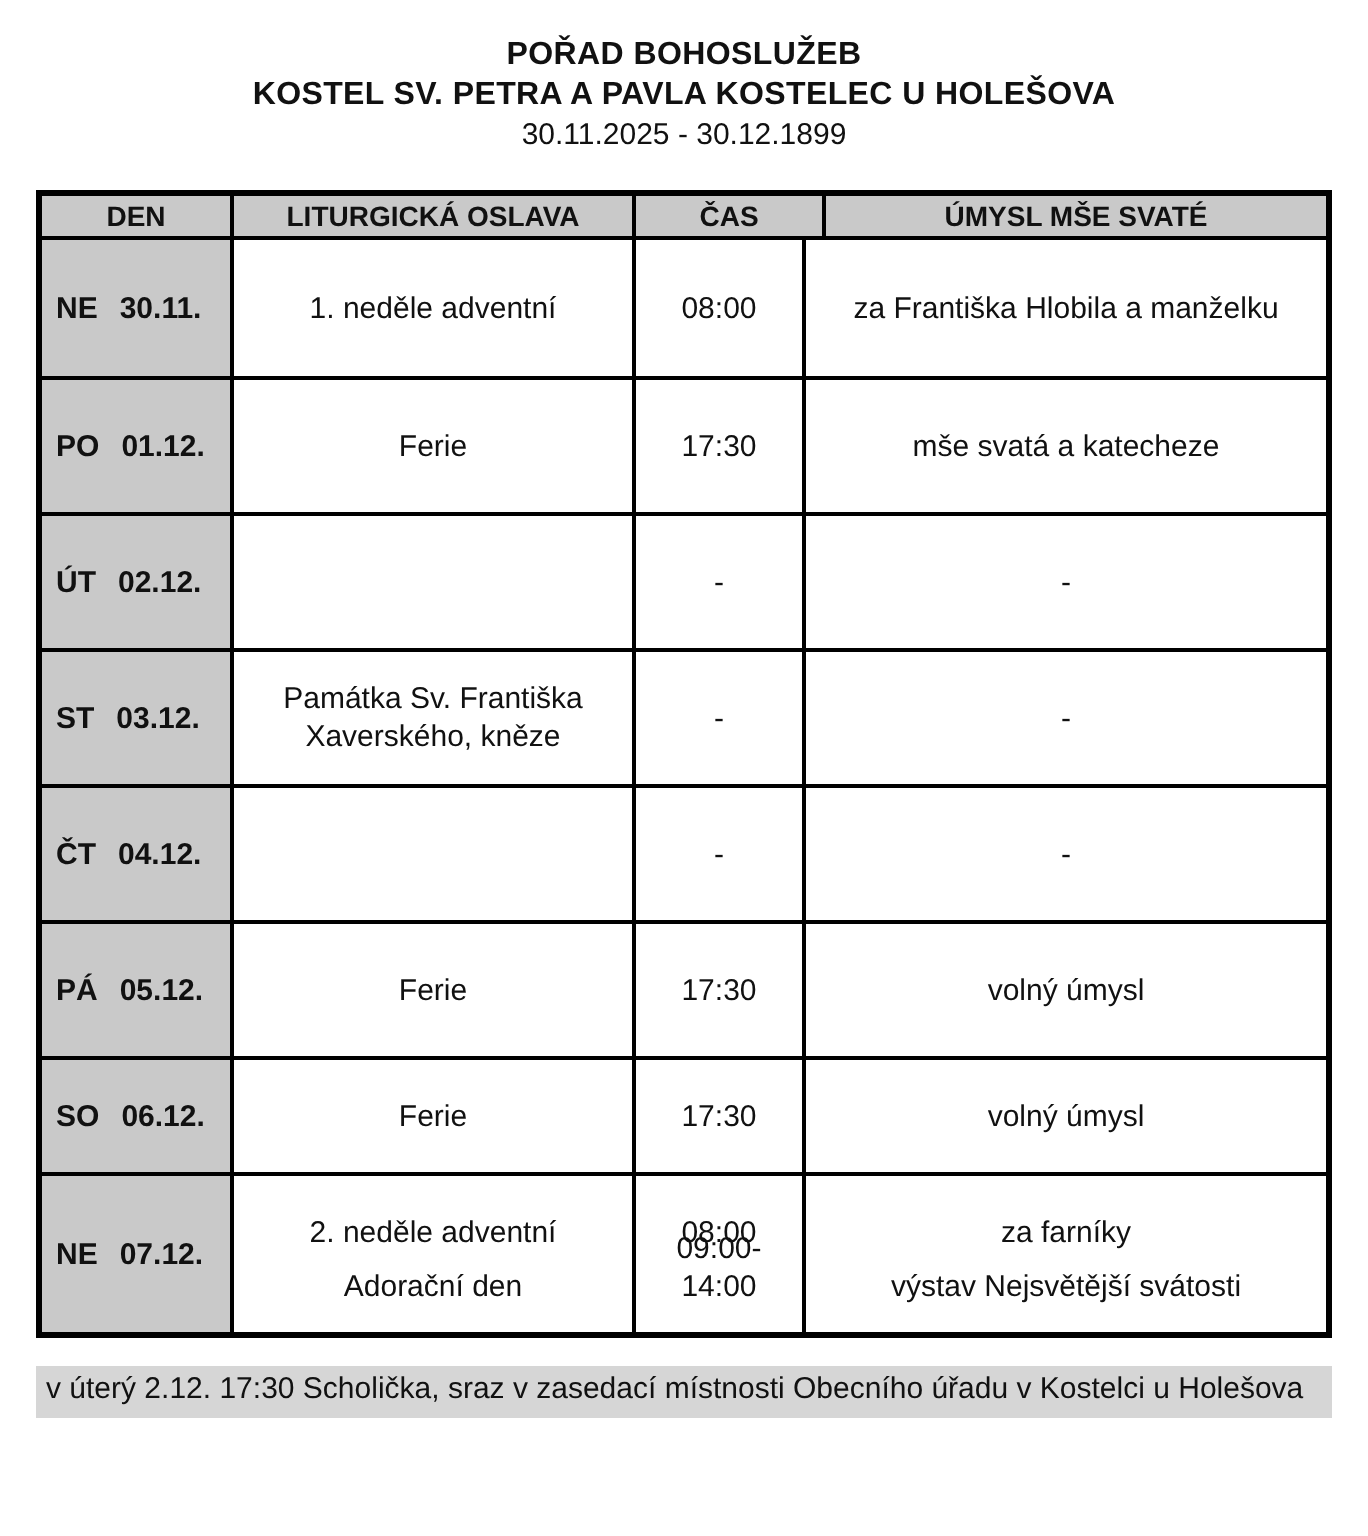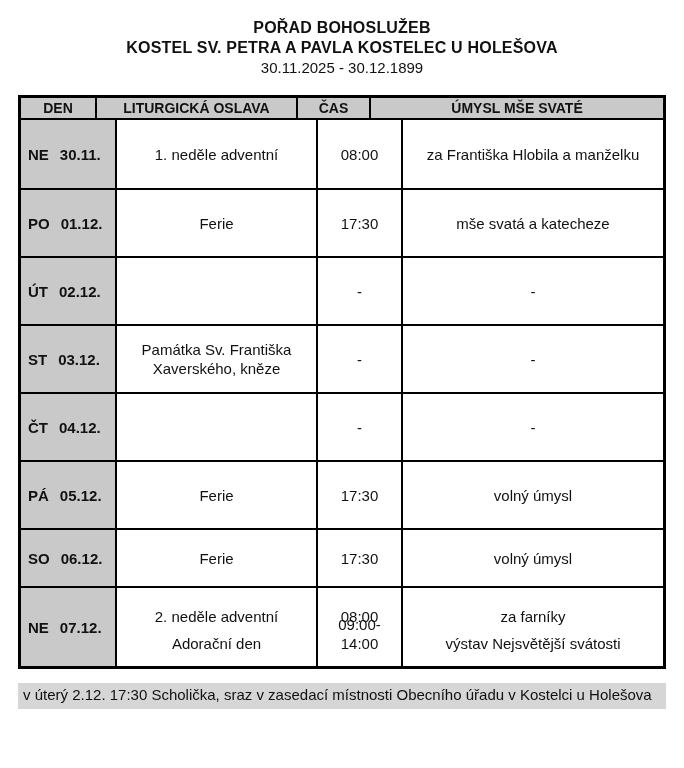--- a/index.html
+++ b/index.html
@@ -34,23 +34,23 @@
     background: var(--header-bg, #c9c9c9);
     border-bottom: 2px solid var(--border, #000);
     font-weight: bold;
     font-size: 14px;
   }
   .thead .hcell {
     display: flex; align-items: center; justify-content: center;
     height: 100%;
   }
   .thead .hcell + .hcell { border-left: 2px solid var(--border, #000); }
-  .h-den { width: 74px; }
+  .h-den { width: 94px; }
   .h-oslava { width: 201px; }
-  .h-cas { width: 73px; }
+  .h-cas { width: 95px; }
   .h-umysl { flex: 1; }
 
   .trow { display: flex; height: 68px; }
   .trow + .trow { border-top: 2px solid var(--border, #000); }
   .trow:nth-child(7) { height: 58px; }
   .trow:nth-child(8) { height: 80px; }
 
   .day-cell {
     width: 94px;
     background: var(--day-bg, #c9c9c9);

